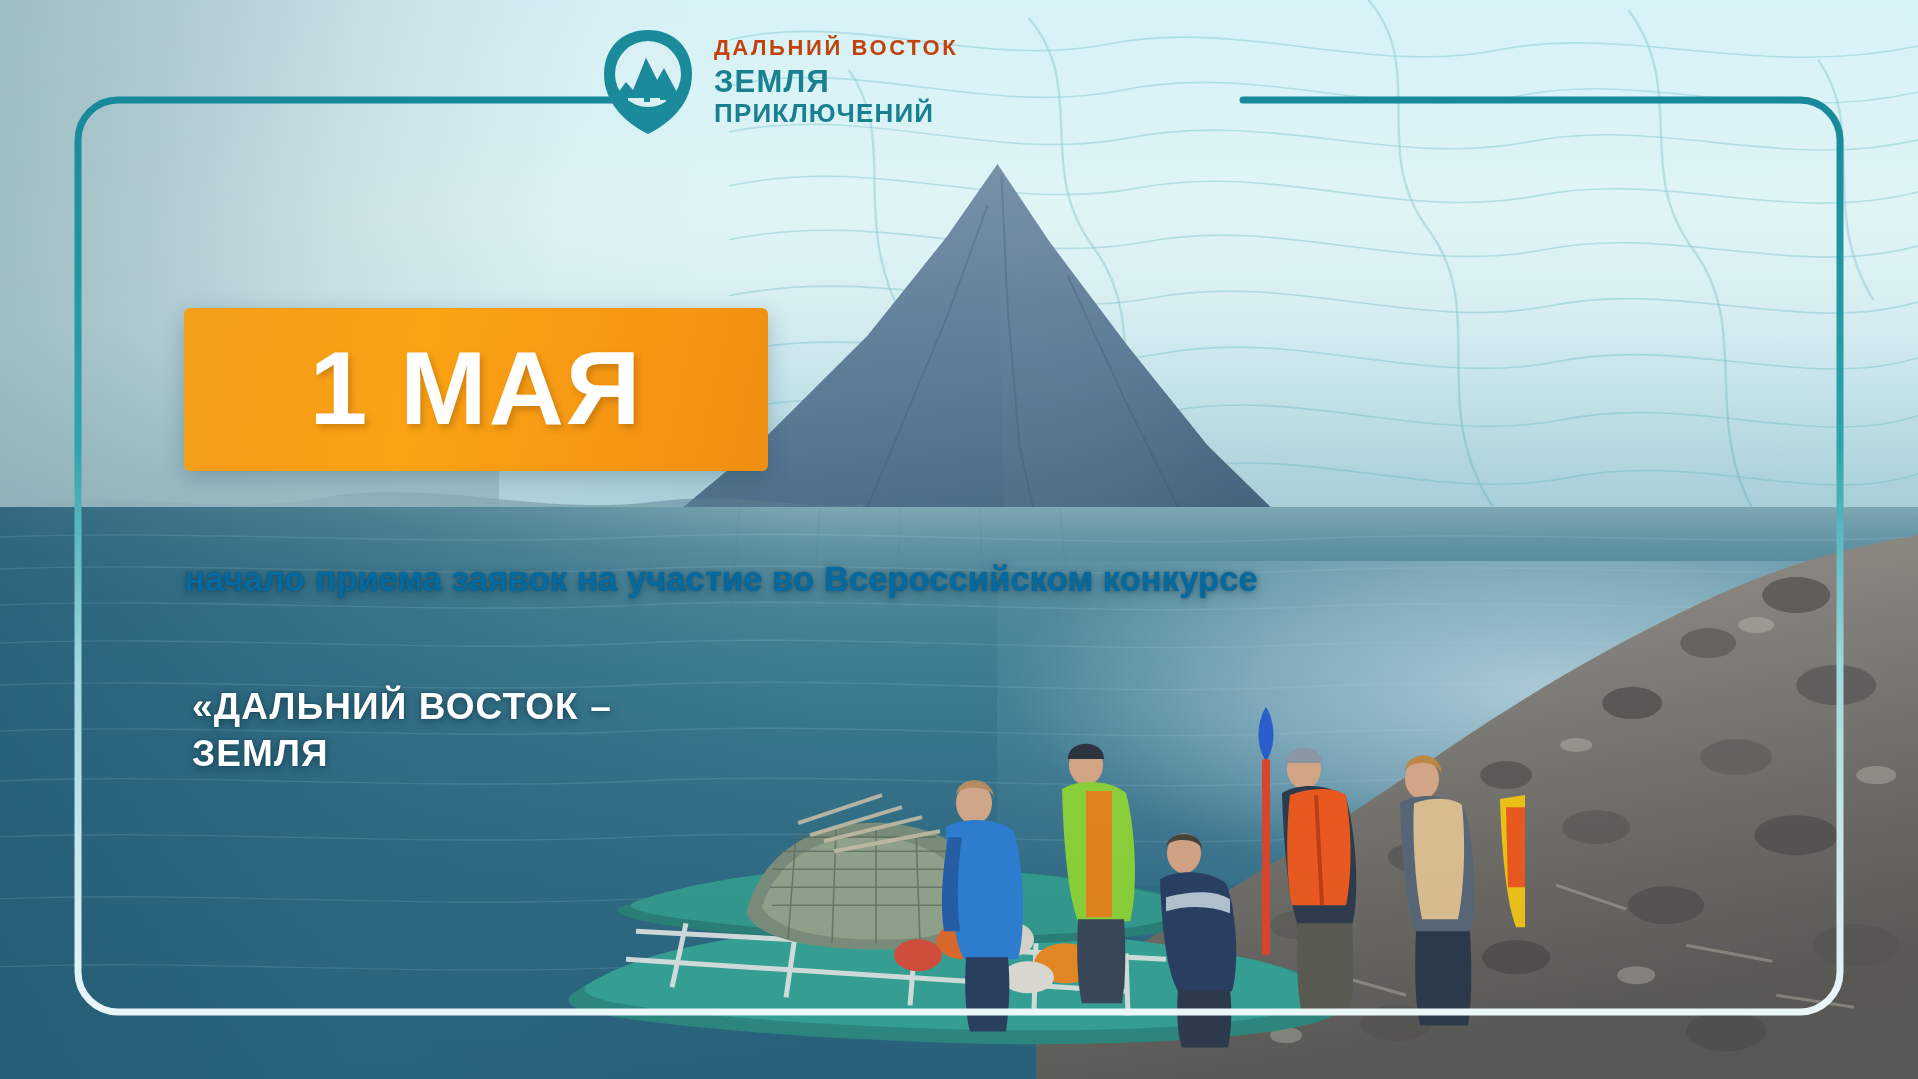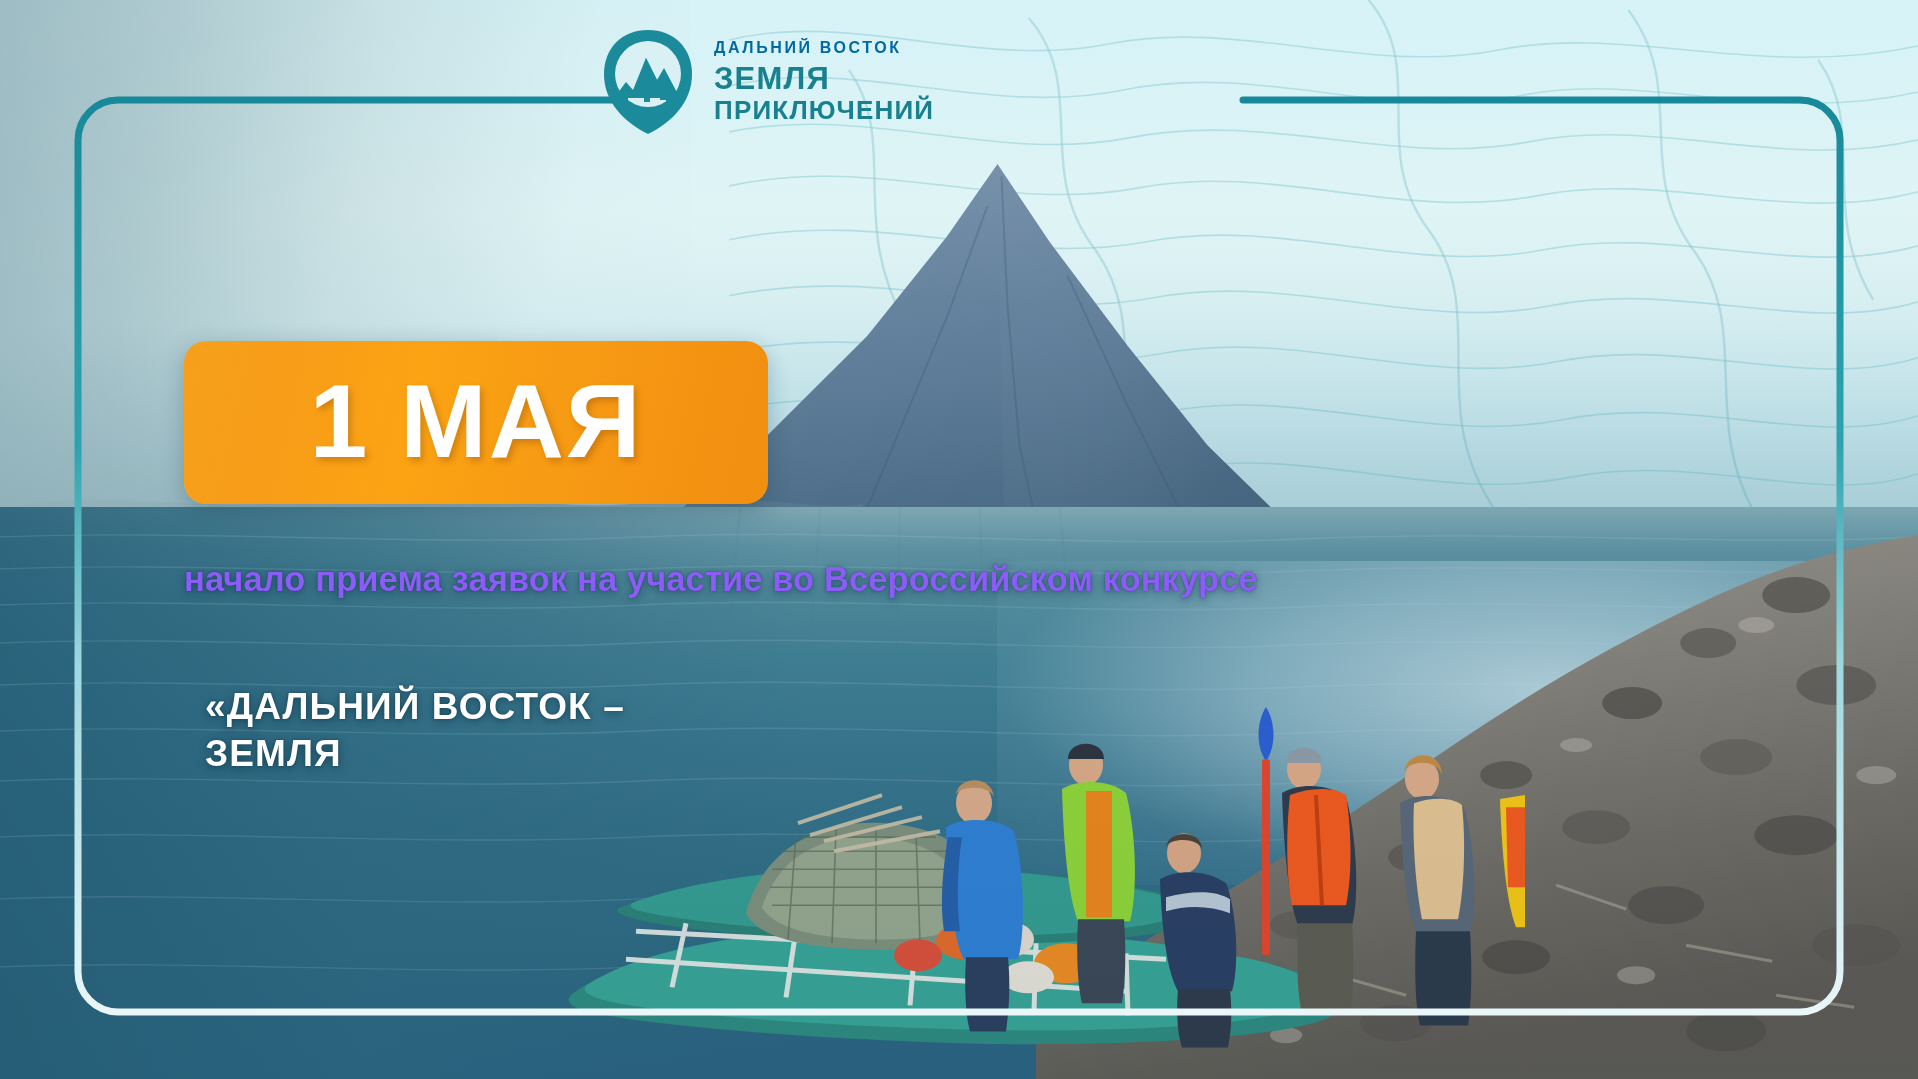--- a/index.html
+++ b/index.html
@@ -119,35 +119,35 @@
 
   
   .logo {
     position:absolute; left:600px; top:28px;
     display:flex; align-items:center; gap:18px;
   }
   .logo-mark { width:96px; height:108px; flex:none; }
   .logo-mark svg { width:100%; height:100%; display:block; }
   .logo-text { display:flex; flex-direction:column; }
   .logo-kicker {
-    font-size:16px; font-weight:bold; letter-spacing:2.6px;
-    color:#0369a1; line-height:1;
+    font-size:22px; font-weight:bold; letter-spacing:2.6px;
+    color:#c2410c; line-height:1;
     margin-bottom:6px;
   }
   .logo-main1, .logo-main2 {
     font-size:31px; font-weight:bold; letter-spacing:1.2px;
     color:#19808f; line-height:1.08;
   }
   .logo-main2 { font-size:26px; }
 
   
   .badge {
-    position:absolute; left:184px; top:341px;
+    position:absolute; left:184px; top:308px;
     width:584px; height:163px;
-    border-radius:22px;
+    border-radius:6px;
     background:linear-gradient(103deg,
       #f5a01c 0%,
       #f89d18 18%,
       #fba313 40%,
       #f79b14 62%,
       #f59412 82%,
       #f08f10 100%);
     box-shadow:0 6px 22px rgba(20,60,80,.28);
     display:flex; align-items:center; justify-content:center;
   }
@@ -155,34 +155,33 @@
     font-size:104px; font-weight:bold; color:#ffffff;
     letter-spacing:2px; line-height:1;
     text-shadow:3px 4px 6px rgba(120,60,0,.30);
     transform:translateY(-2px);
   }
 
   
   .lead {
     position:absolute; left:184px; top:556px;
     width:1300px;
-    color:#8b5cf6;
+    color:#0369a1;
     font-size:34.5px; font-weight:bold; line-height:1.34;
     text-shadow:0 2px 8px rgba(10,45,62,.55), 0 0 2px rgba(10,45,62,.5);
     letter-spacing:.1px;
   }
   .lead div { white-space:nowrap; }
 
   .contest {
     position:absolute; left:192px; top:684px;
     color:#ffffff;
     font-size:37px; font-weight:bold; line-height:1.27;
     letter-spacing:1.1px;
     text-shadow:0 2px 9px rgba(10,45,62,.6), 0 0 2px rgba(10,45,62,.55);
-    margin-left:13px;
   }
   .contest div { white-space:nowrap; }
 </style>
 </head>
 <body>
 
 <div id="poster">
 
   <div class="photo">
 

